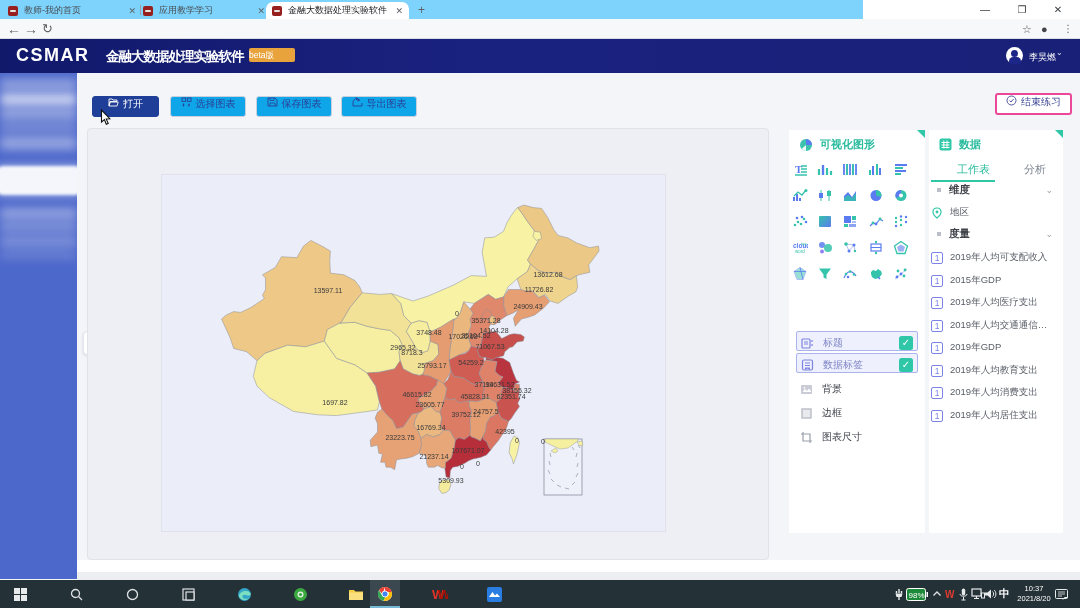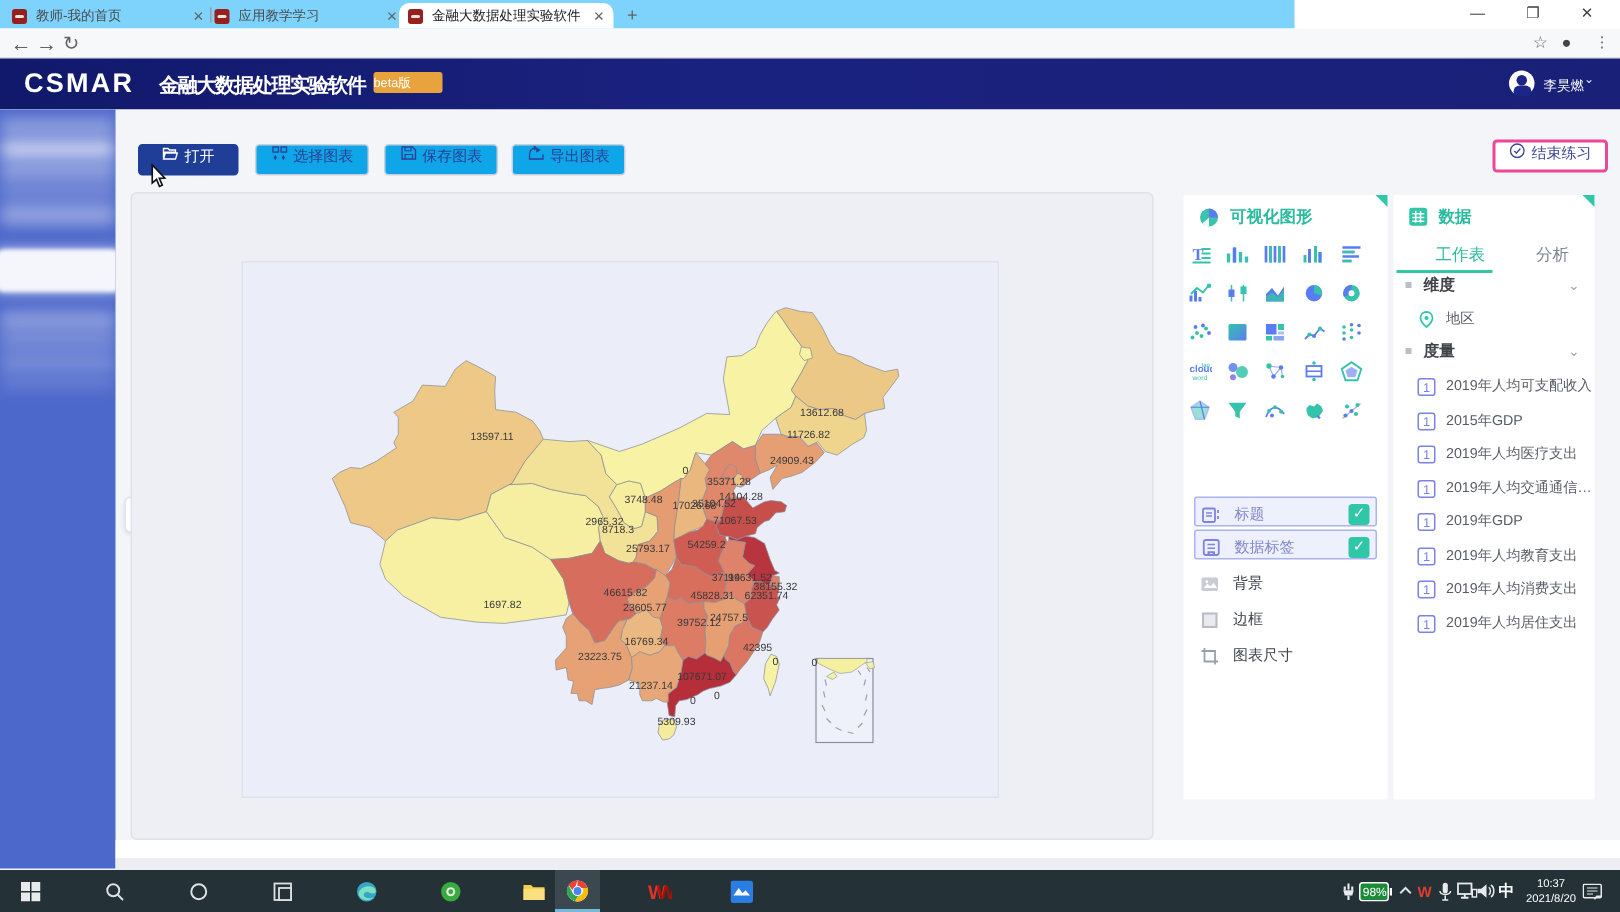--- a/index.html
+++ b/index.html
@@ -58,21 +58,21 @@
 <style>
 
 .frow{position:absolute;left:7px;width:122px;height:20px;font-size:10px;color:#3f434c;display:flex;align-items:flex-end}
 .frow .fic{width:13px;height:13px;margin:0 9px 0 4px;flex:none;position:relative}
 .frow.hl{background:#eef1fd;border:1px solid #aab3ee;border-radius:2px;color:#8086c8}
 .chk{position:absolute;right:4px;width:14px;height:14px;background:#2fc7a8;border-radius:2.5px;color:#fff;font-size:10px;text-align:center;line-height:14px}
 
 .drow{position:absolute;left:8px;width:116px;font-size:10.5px;color:#40434a;font-weight:bold;display:flex;align-items:center;gap:8px}
 .drow .sq{width:4px;height:4px;background:#b9bec8}
 .drow .chev{position:absolute;right:0;color:#9aa0aa;font-weight:normal;font-size:9px}
-.mrow{position:absolute;left:16px;font-size:9.5px;color:#585d66;display:flex;align-items:center;gap:7px;white-space:nowrap}
+.mrow{position:absolute;left:2px;font-size:9.5px;color:#585d66;display:flex;align-items:center;gap:7px;white-space:nowrap}
 .mico{width:12px;height:12px;border:1px solid #7b83e8;border-radius:2px;color:#7b83e8;font-size:8.5px;text-align:center;line-height:11px;flex:none;background:#fff}
 
 .taskbar{left:0;top:580px;width:1080px;height:28px;background:#243137}
 .tkic{position:absolute;top:0;width:28px;height:28px;display:flex;align-items:center;justify-content:center}
 .tray{position:absolute;top:0;height:28px;color:#e8eaec;font-size:10px;display:flex;align-items:center}
 .clock{position:absolute;left:1010px;top:4px;width:48px;color:#fff;font-size:7.5px;text-align:center;line-height:10px}
 .cursor{position:absolute;left:99px;top:36px;z-index:50}
 </style>
 <div class="abs tabstrip">
   <div class="tab" style="left:8px;width:128px">

